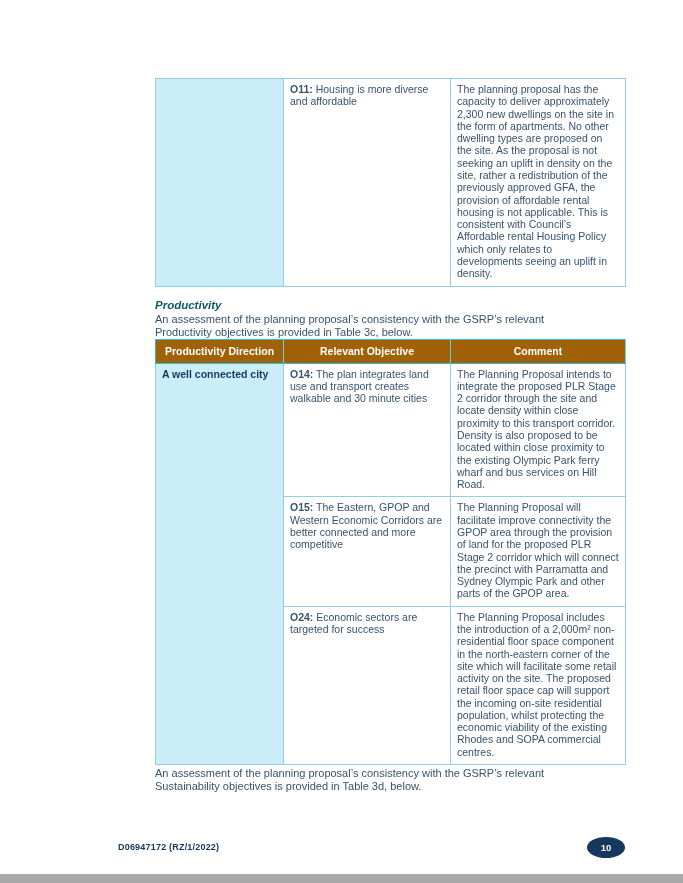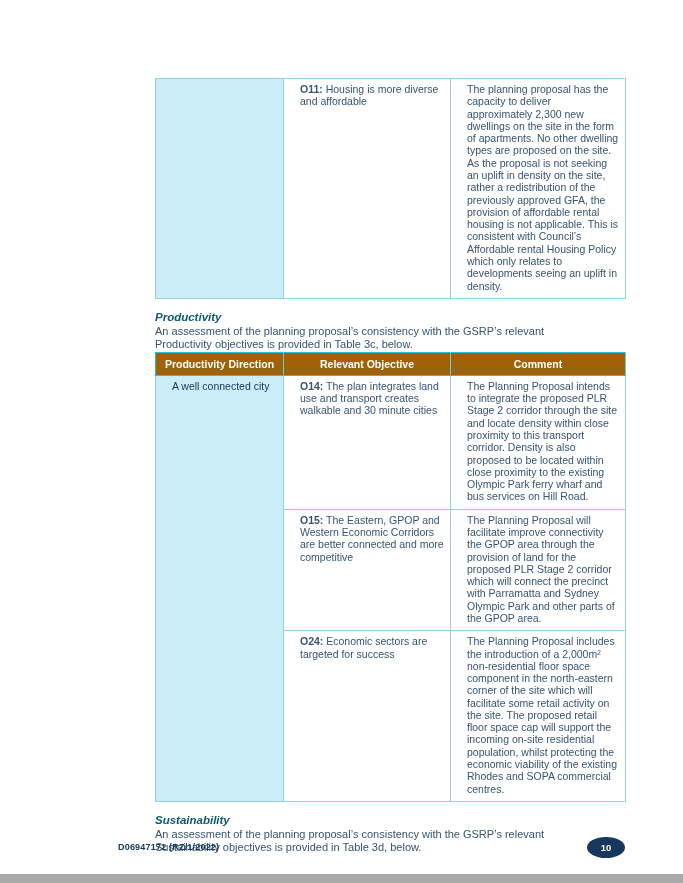--- a/index.html
+++ b/index.html
@@ -21,30 +21,30 @@
   .content { position: absolute; left: 155px; top: 78px; width: 470px; }
 
   table.tbl { border-collapse: collapse; table-layout: fixed; width: 470px; }
   .tbl col.c1 { width: 128px; }
   .tbl col.c2 { width: 167px; }
   .tbl col.c3 { width: 175px; }
   .tbl td, .tbl th {
     border: 1px solid #94cfdf;
     vertical-align: top;
     font-size: 10.5px; line-height: 1.17;
-    padding: 4px 6px 6px 16px;
+    padding: 4px 6px 6px 6px;
     word-wrap: break-word;
   }
   .tbl th {
     background: #a16207; color: #ffffff;
     text-align: center; font-weight: 700;
     padding: 5px 6px; border-color: #29bed9;
     border-right-color: #5fd2e6;
   }
-  .dir-cell { background: #cbedf8; font-weight: 400; color: #17375d; }
+  .dir-cell { background: #cbedf8; font-weight: 700; color: #17375d; }
   .b { font-weight: 700; }
   .cont-tbl td { height: 170px; }
 
   .section-heading {
     margin-top: 12px;
     font-size: 11.5px; font-weight: 700; font-style: italic;
     color: #0e5a68;
   }
   .para {
     margin-top: 2px; width: 445px;
@@ -124,21 +124,20 @@
           <td><span class="b">O15:</span> <span>The Eastern, GPOP and Western Economic Corridors are better connected and more competitive</span></td>
           <td>The Planning Proposal will facilitate improve connectivity the GPOP area through the provision of land for the proposed PLR Stage 2 corridor which will connect the precinct with Parramatta and Sydney Olympic Park and other parts of the GPOP area.</td>
         </tr>
         <tr>
           <td><span class="b">O24:</span> <span>Economic sectors are targeted for success</span></td>
           <td>The Planning Proposal includes the introduction of a 2,000m² non-residential floor space component in the north-eastern corner of the site which will facilitate some retail activity on the site. The proposed retail floor space cap will support the incoming on-site residential population, whilst protecting the economic viability of the existing Rhodes and SOPA commercial centres.</td>
         </tr>
       </tbody>
     </table>
 
-    <div class="section-heading">Sustainability</div>
     <div class="para">An assessment of the planning proposal’s consistency with the GSRP’s relevant Sustainability objectives is provided in Table 3d, below.</div>
 
   </div>
 
   <div class="doc-footer">
     <span class="doc-ref">D06947172 (RZ/1/2022)</span>
     <div class="page-badge">10</div>
   </div>
 
   <div class="bottom-bar"></div>

